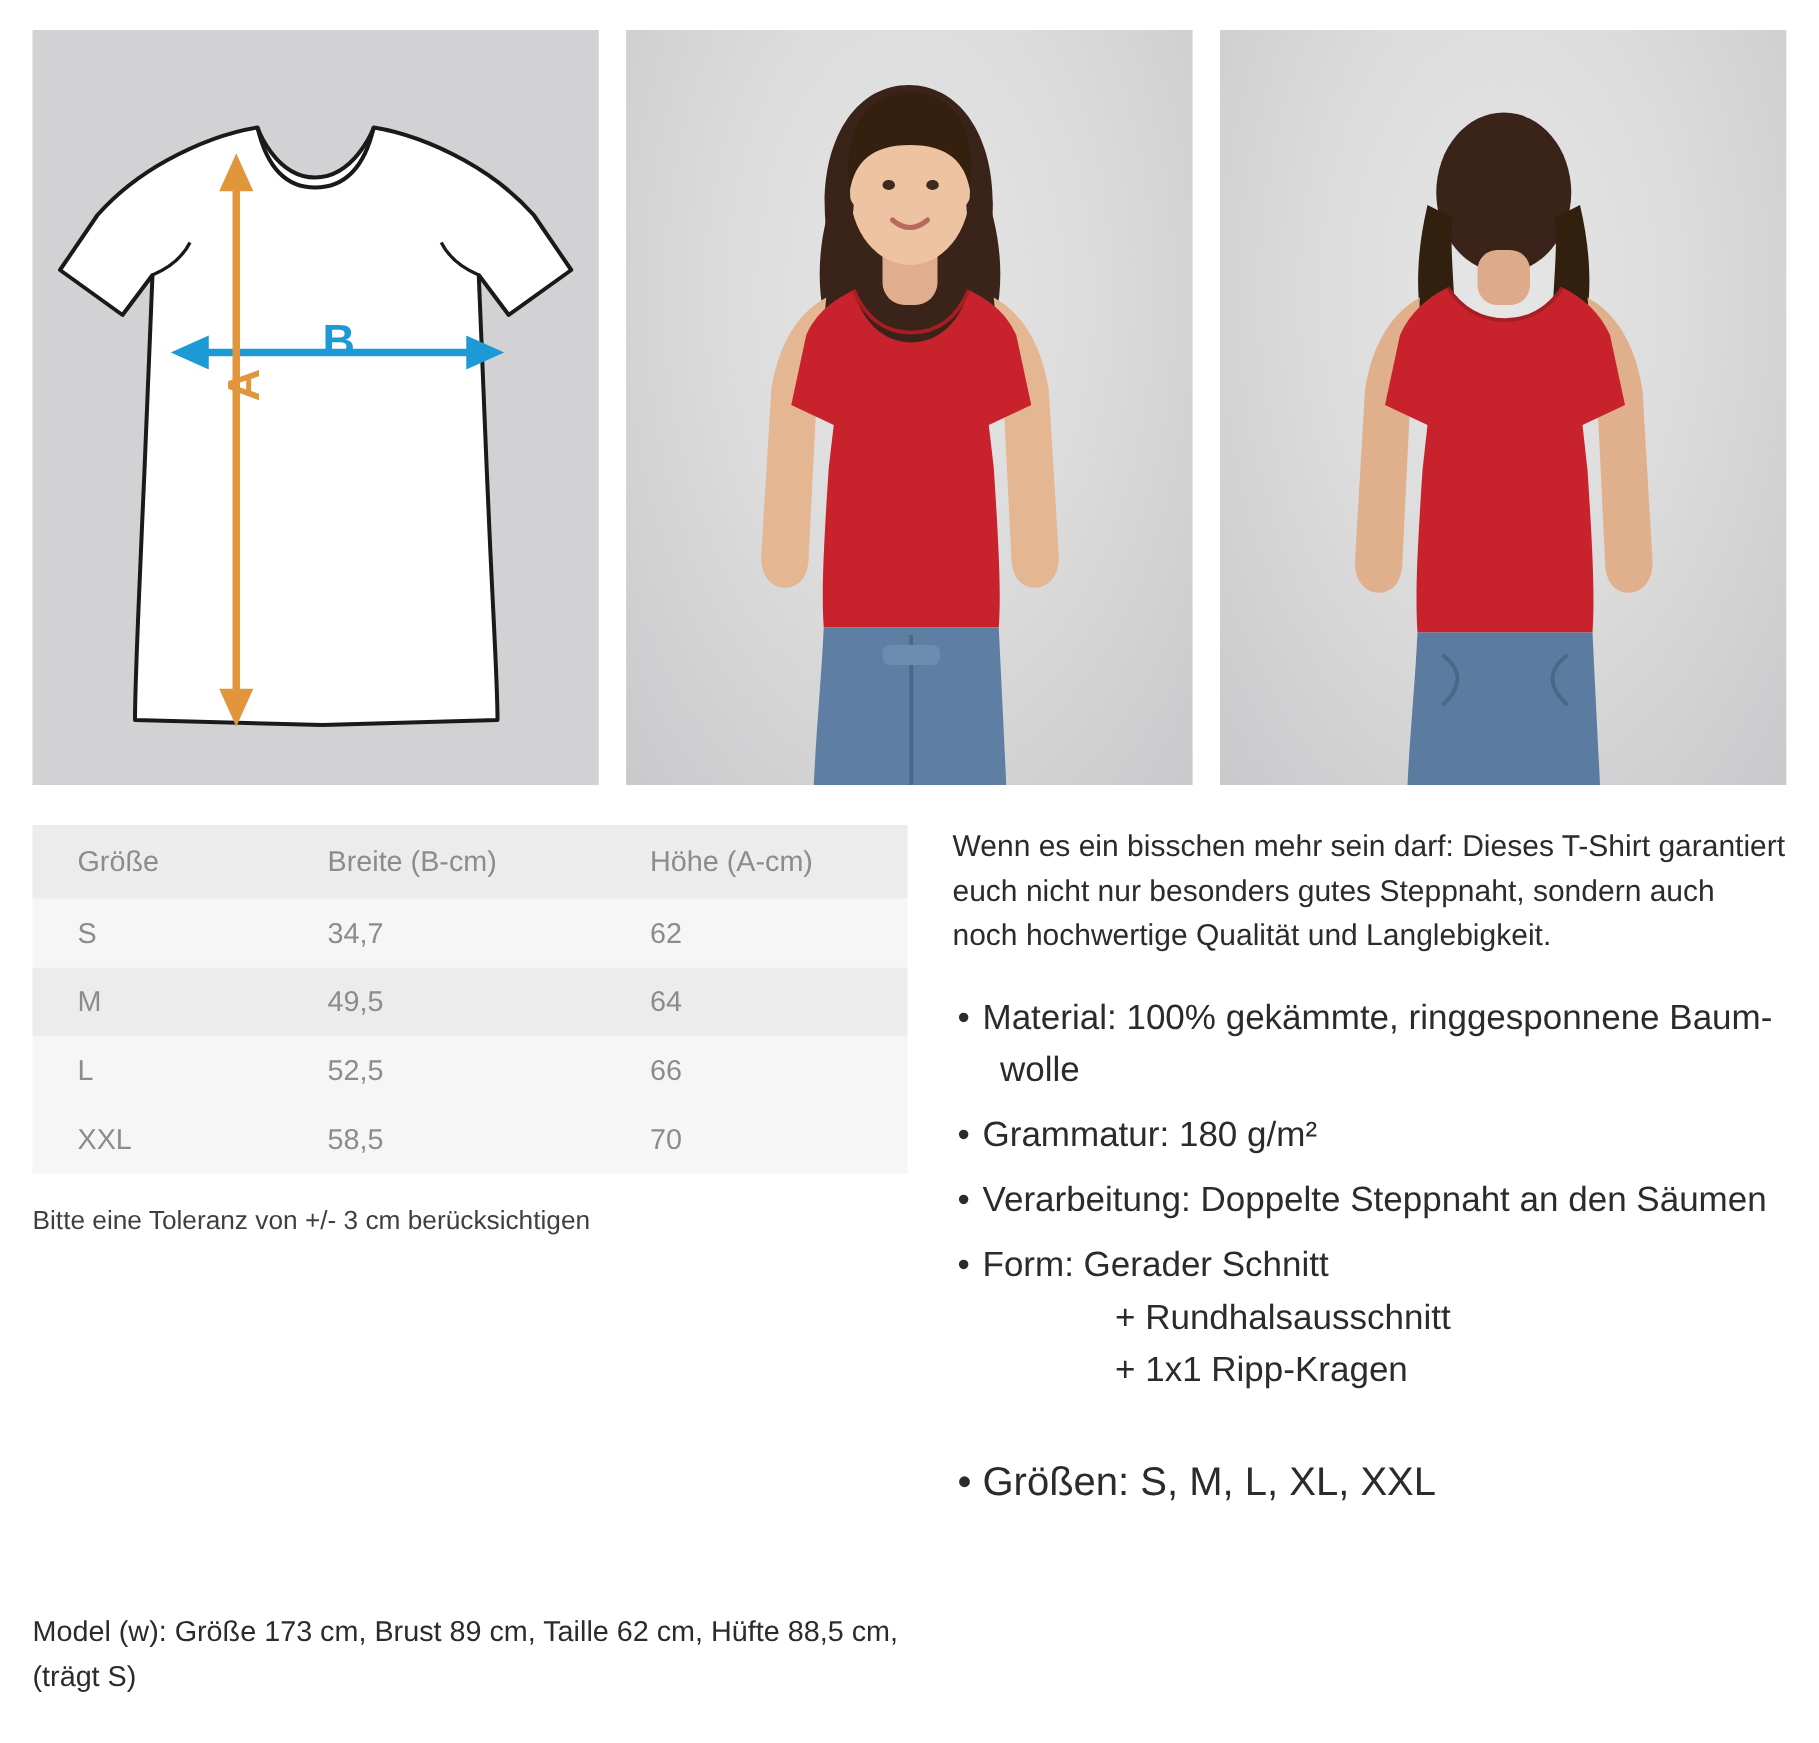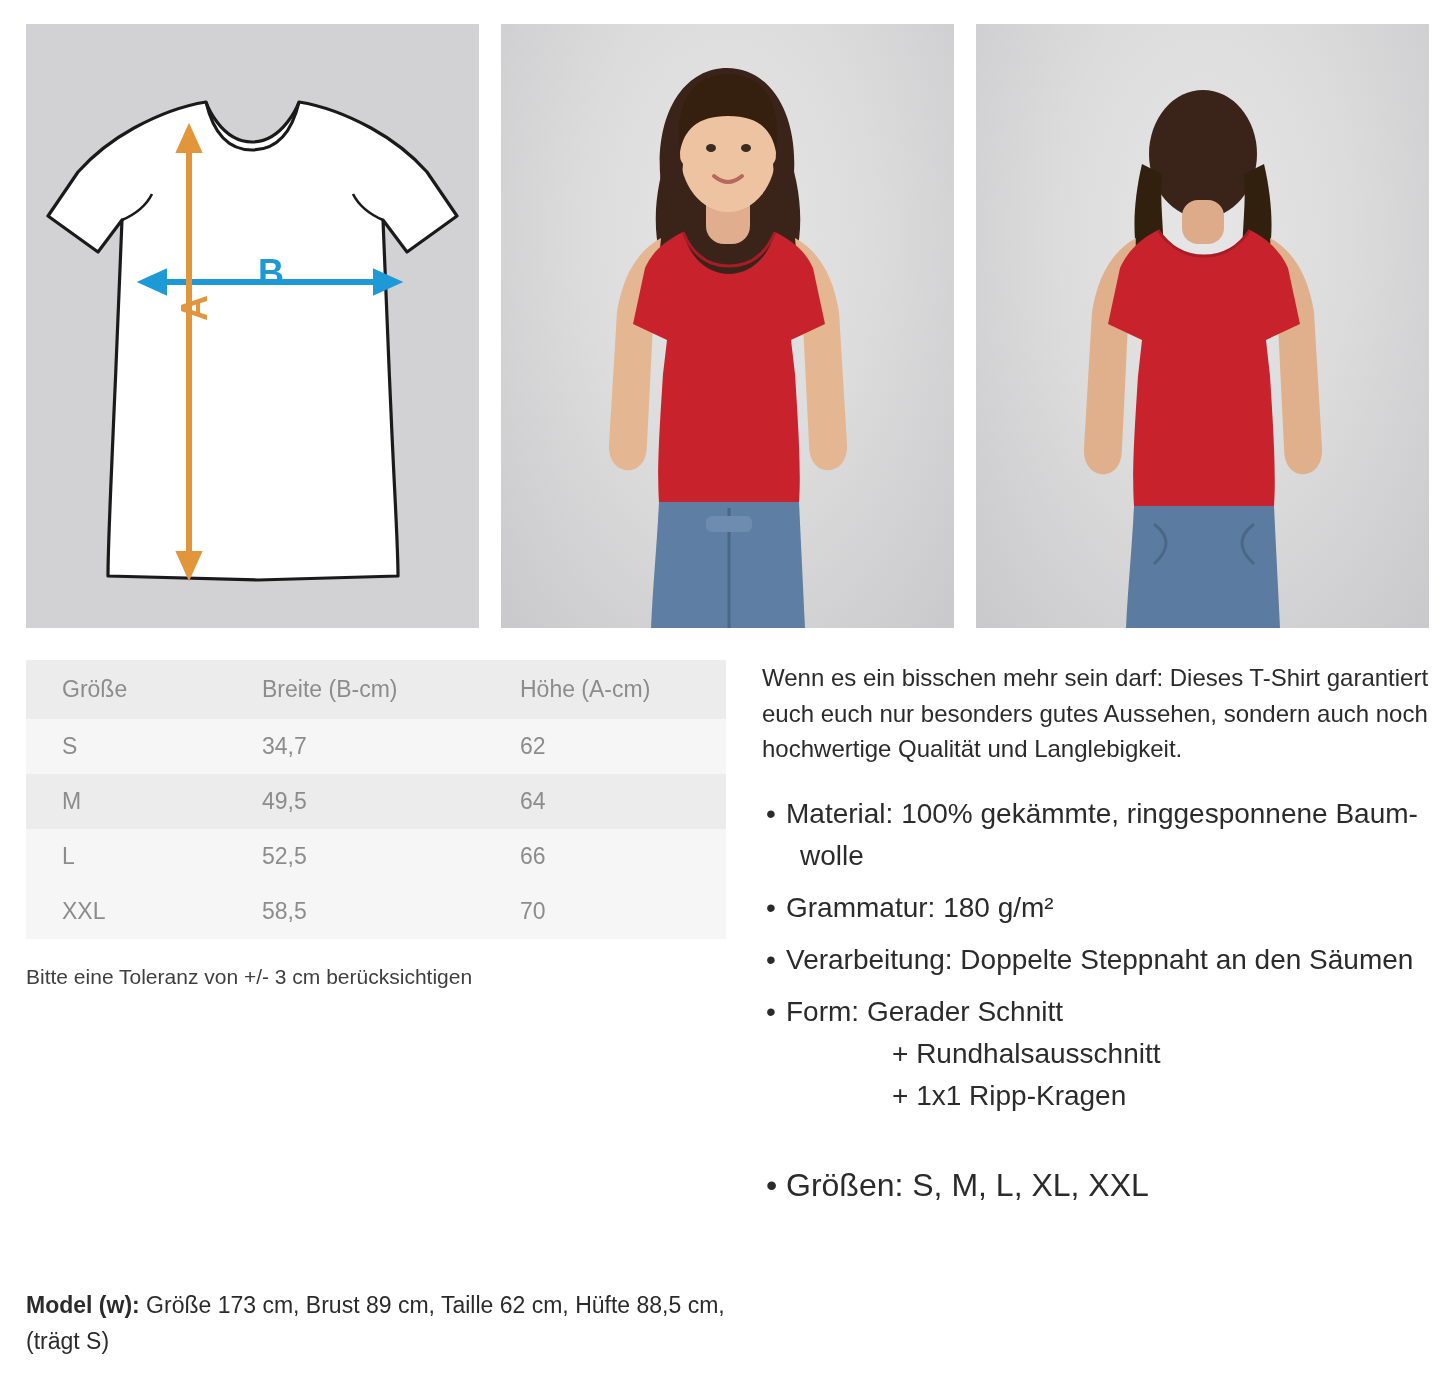--- a/index.html
+++ b/index.html
@@ -94,21 +94,21 @@
 
   .model-note {
     position: absolute;
     left: 26px;
     top: 1288px;
     width: 700px;
     font-size: 23px;
     line-height: 1.55;
     color: #2b2b2b;
   }
-  .model-note b { font-weight: bold; }
+  .model-note b { font-weight: normal; }
 
   .intro {
     font-size: 24px;
     line-height: 1.48;
     color: #2b2b2b;
     margin: 0 0 26px 0;
   }
   ul.features {
     list-style: none;
     margin: 0; padding: 0;
@@ -278,21 +278,21 @@
             <td>58,5</td>
             <td>70</td>
           </tr>
         </tbody>
       </table>
 
       <div class="tolerance">Bitte eine Toleranz von +/- 3 cm berücksichtigen</div>
     </div>
 
     <div class="right-col">
-      <p class="intro">Wenn es ein bisschen mehr sein darf: Dieses T-Shirt garantiert euch euch nur besonders gutes Aussehen, sondern auch noch hochwertige Qualität und Langlebigkeit.</p>
+      <p class="intro">Wenn es ein bisschen mehr sein darf: Dieses T-Shirt garantiert euch nicht nur besonders gutes Steppnaht, sondern auch noch hochwertige Qualität und Langlebigkeit.</p>
 
       <ul class="features">
         <li>
           <span>Material: 100% gekämmte, ringgesponnene Baum-</span>
           <span class="cont">wolle</span>
         </li>
         <li>
           <span>Grammatur: 180 g/m²</span>
         </li>
         <li>

